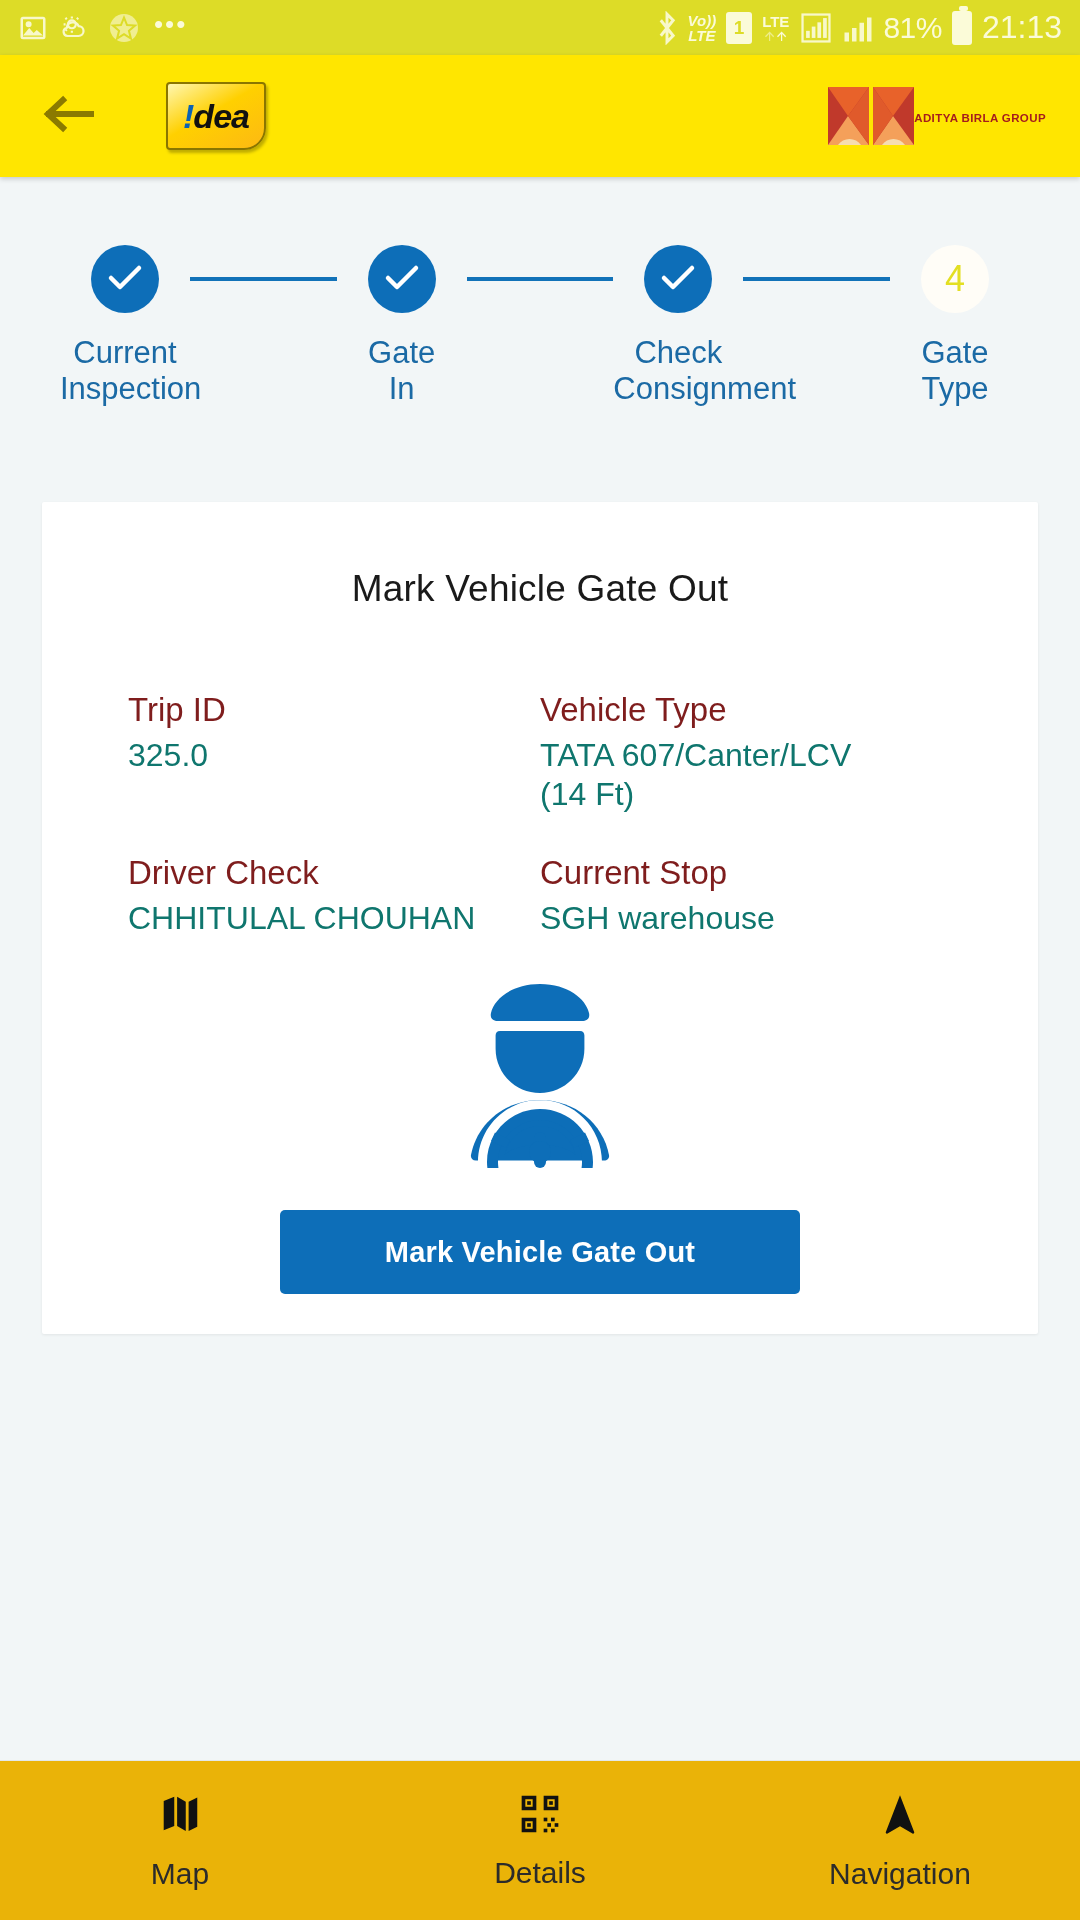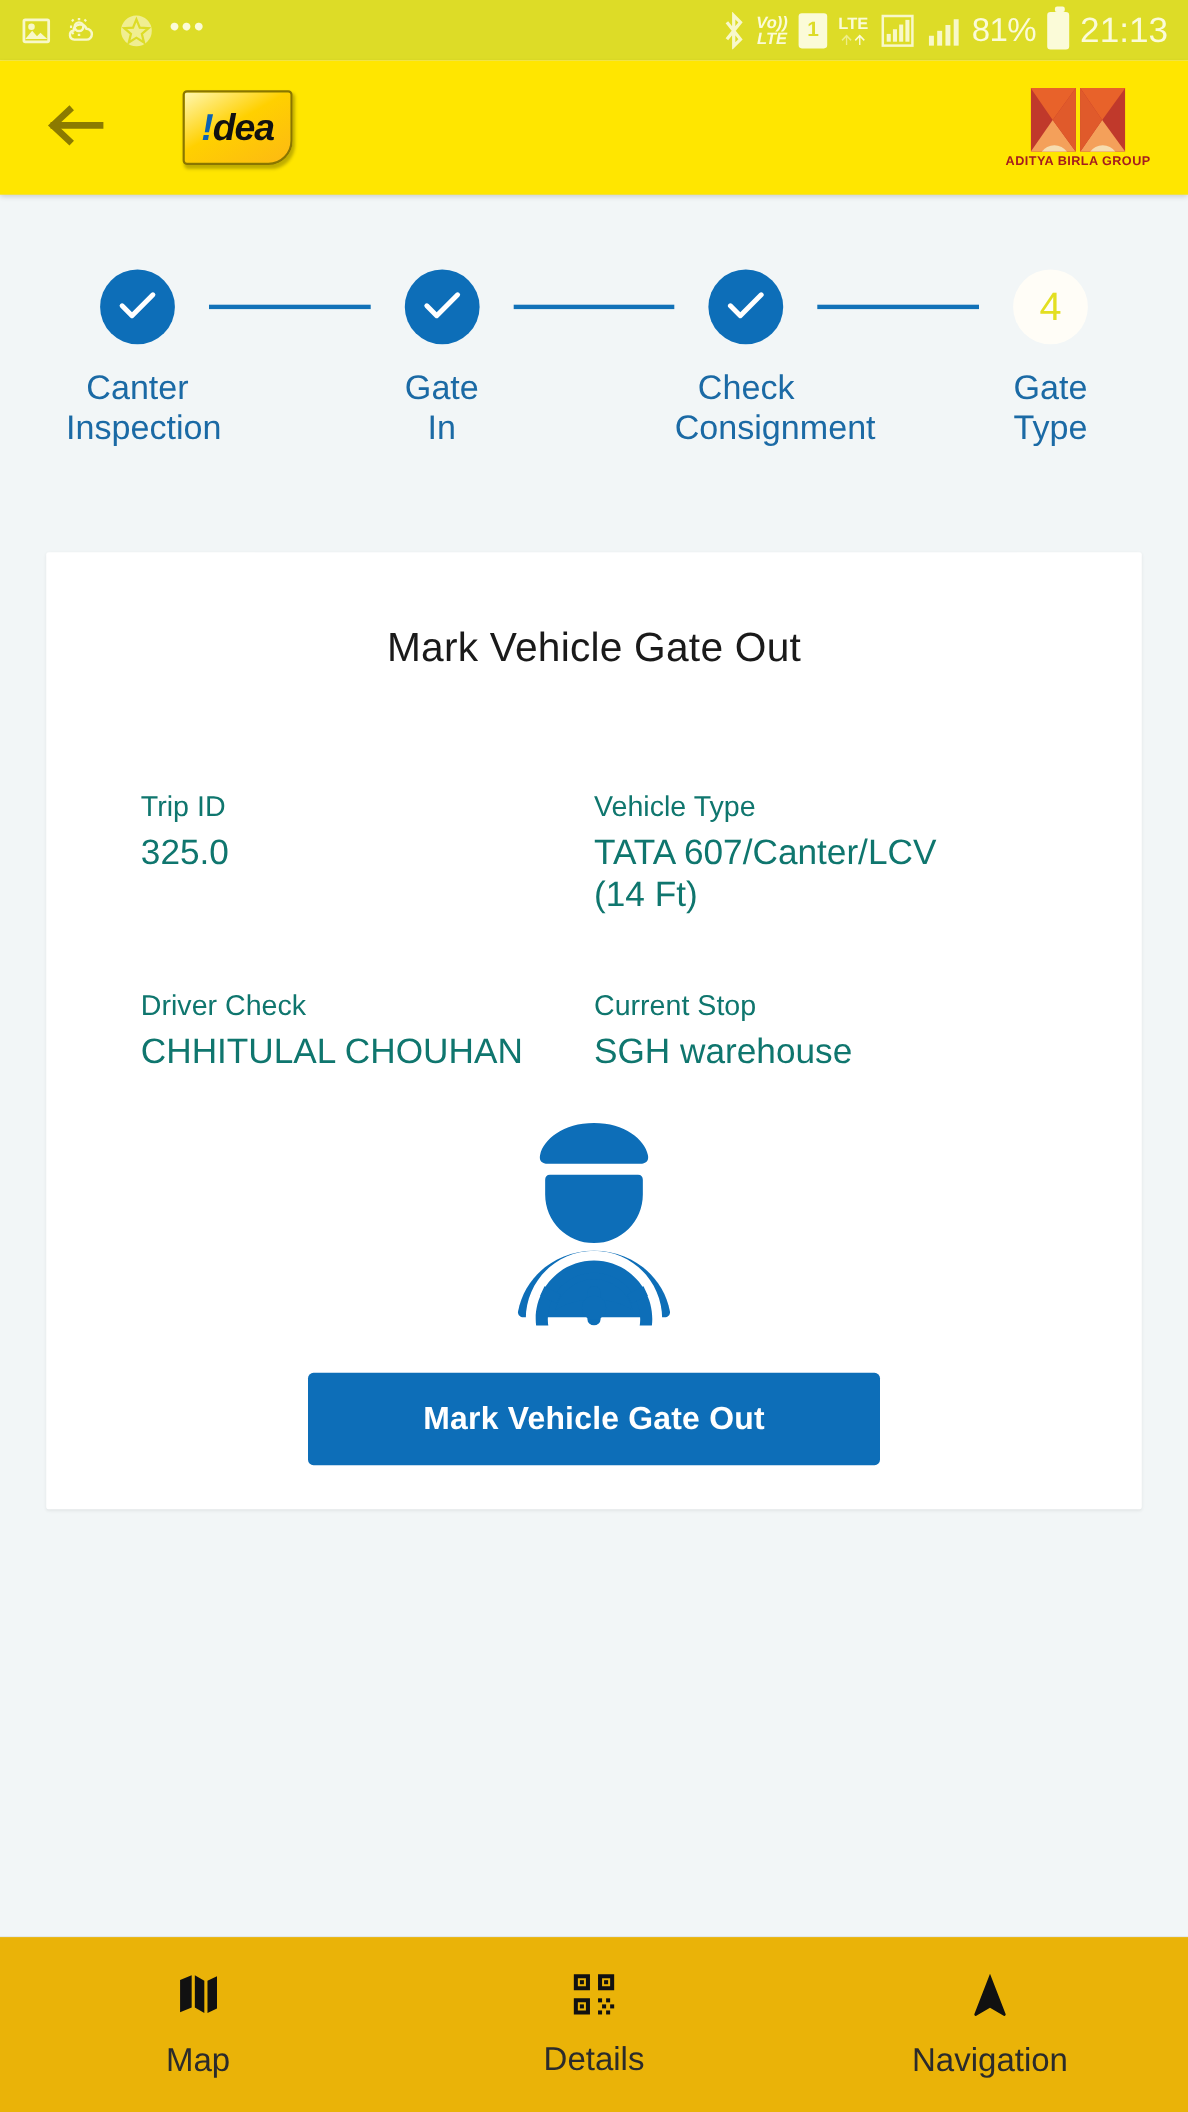--- a/index.html
+++ b/index.html
@@ -47,21 +47,21 @@
     width: 100px; height: 68px;
     background: linear-gradient(150deg,#fff7b0 0%,#ffd000 45%,#fdb913 100%);
     border: 2px solid #8a7600;
     border-radius: 4px 4px 22px 4px;
     display: flex; align-items: center; justify-content: center;
     box-shadow: 2px 3px 3px rgba(0,0,0,.25);
     font-weight: 700; font-size: 34px; font-style: italic; color: #111;
     letter-spacing: -1px;
   }
   .idea-logo .bang { color: #0b63b5; font-style: italic; }
-  .ab-logo { margin-left: auto; display:flex; flex-direction:column; align-items:center; }
+  .ab-logo { margin-left: auto; display:flex; flex-direction:row; align-items:center; }
   .ab-mark { width: 86px; height: 58px; display:flex; }
   .ab-cap { font-size: 11.5px; color: #a51d1d; font-weight: 700; letter-spacing: .4px; margin-top: 3px;}
 
   
   .content { flex: 1; background: #f2f6f7; display: flex; flex-direction: column; }
 
   
   .stepper { padding: 68px 60px 0 60px; }
   .step-row { display: flex; align-items: center; }
   .step-node { width: 130px; display:flex; justify-content:center; flex:0 0 130px;}
@@ -82,21 +82,21 @@
   
   .card {
     margin: 95px 42px 0 42px; background: #fff; border-radius: 2px;
     padding: 66px 0 40px 0;
     box-shadow: 0 1px 3px rgba(0,0,0,.07);
   }
   .card-title { text-align: center; font-size: 37px; color: #1a1a1a; letter-spacing: .2px;}
   .fields { padding: 0 86px; margin-top: 78px; }
   .field-row { display: flex; margin-bottom: 30px; }
   .field { flex: 1 1 50%; padding-right: 6px;}
-  .field .k { font-size: 26px; color: #0f766e; line-height: 1.35; margin-top: 28px;}
+  .field .k { font-size: 33px; color: #7f1d1d; line-height: 1.35;}
   .field .v { font-size: 32px; color: #0f766e; line-height: 1.22; margin-top: 4px; white-space: pre-line;}
 
   .driver-icon { display: flex; justify-content: center; margin-top: 20px;}
   .cta-wrap { display:flex; justify-content:center; margin-top: 38px; }
   .cta {
     width: 520px; height: 84px; background: #0d6eb8; color: #fff;
     border: none; border-radius: 5px; font-size: 29px; font-weight: 700;
     font-family: "Liberation Sans", sans-serif; cursor: pointer;
     letter-spacing: .2px;
   }
@@ -255,21 +255,21 @@
         <div class="connector"></div>
         <div class="step-node">
           <div class="circle pending">
             <span>4</span>
           </div>
         </div>
       </div>
 
       <div class="labels">
         <div class="label">
-          <div>Canter</div>
+          <div>Current</div>
           <div>Inspection</div>
         </div>
         <div class="lbl-gap"></div>
         <div class="label">
           <div>Gate</div>
           <div>In</div>
         </div>
         <div class="lbl-gap"></div>
         <div class="label">
           <div>Check</div>

